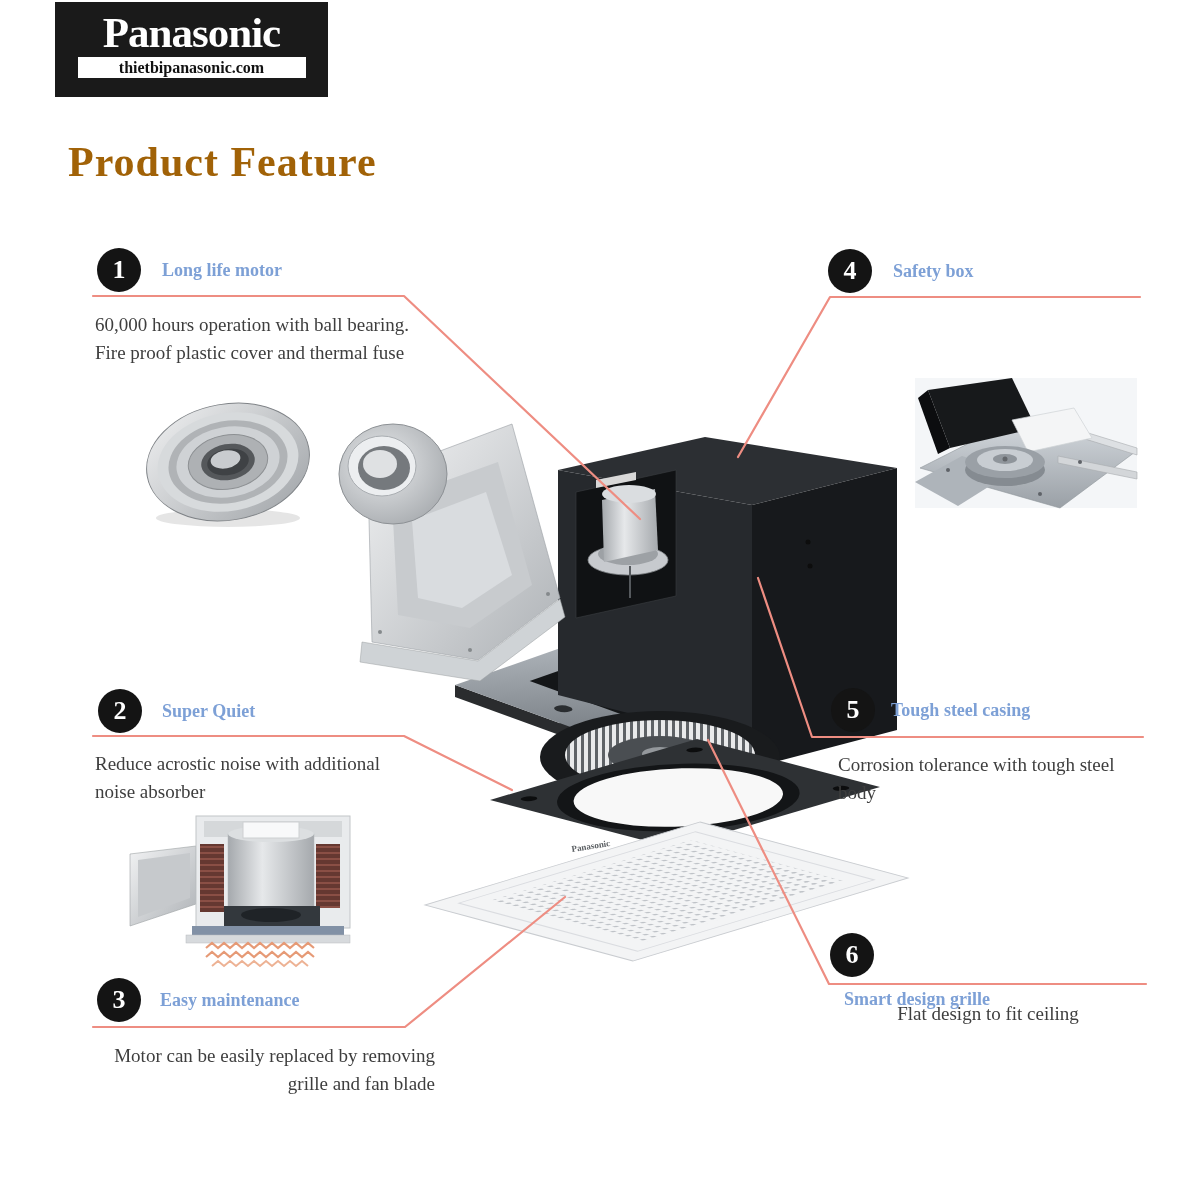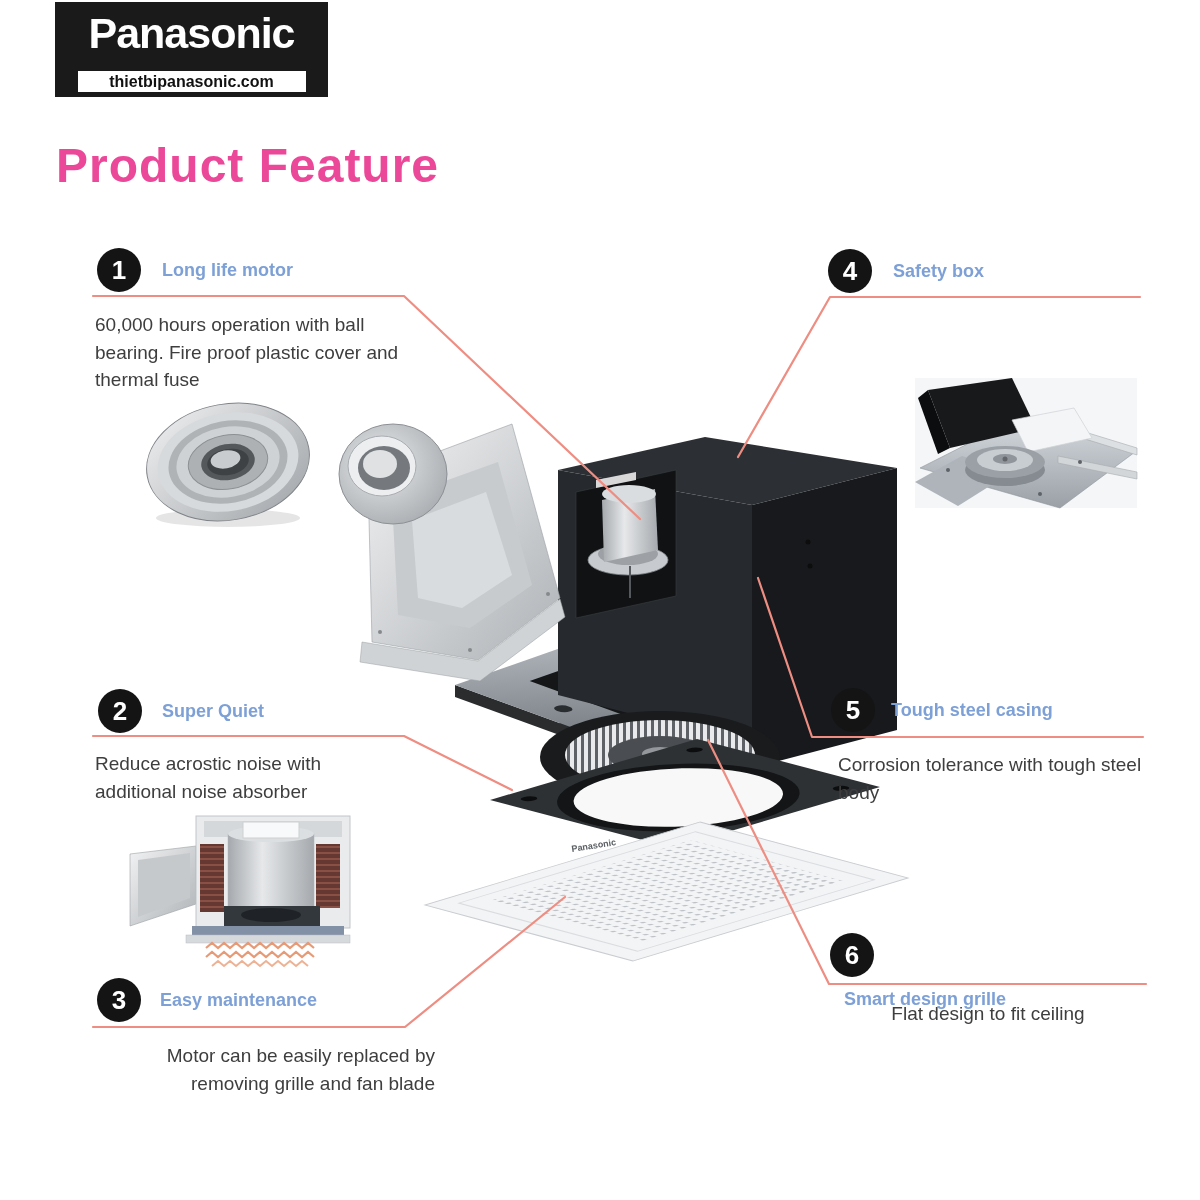--- a/index.html
+++ b/index.html
@@ -1,28 +1,28 @@
 <!DOCTYPE html>
 <html><head>
 <meta charset="utf-8">
 <style>
   html,body{margin:0;padding:0;background:#ffffff;}
   .canvas{
     position:relative;width:1200px;height:1200px;background:#ffffff;overflow:hidden;
-    font-family:Liberation Sans, sans-serif;
+    font-family:Liberation Serif, serif;
   }
   
   .logo{position:absolute;left:55px;top:2px;width:273px;height:95px;background:#1a1a1a;
         display:flex;flex-direction:column;align-items:center;justify-content:flex-start;}
   .logo-brand{color:#ffffff;font-weight:700;font-size:43px;letter-spacing:-1px;margin-top:8px;line-height:46px;}
   .logo-site{background:#ffffff;color:#111;font-weight:700;font-size:16px;line-height:21px;
-             width:228px;text-align:center;margin-top:15px;}
-  
-  .page-title{position:absolute;left:56px;top:138px;font-size:48px;font-weight:700;
-              color:#ec4899;letter-spacing:1px;}
+             width:228px;text-align:center;margin-top:1px;}
+  
+  .page-title{position:absolute;left:68px;top:138px;font-size:42px;font-weight:700;
+              color:#a16207;letter-spacing:1px;}
   
   .badge{position:absolute;width:44px;height:44px;border-radius:50%;background:#141414;
          color:#fff;font-weight:700;font-size:26px;line-height:44px;text-align:center;z-index:3;}
   .ftitle{position:absolute;font-size:18px;font-weight:700;color:#7da0d6;line-height:44px;z-index:3;white-space:nowrap;}
   .fdesc{position:absolute;font-size:19px;color:#3e3e3e;line-height:1.45;z-index:3;}
   .b1{left:97px;top:248px;}  .t1{left:162px;top:248px;}  .d1{left:95px;top:311px;width:330px;}
   .b2{left:98px;top:689px;}  .t2{left:162px;top:689px;}  .d2{left:95px;top:750px;width:310px;}
   .b3{left:97px;top:978px;}  .t3{left:160px;top:978px;}  .d3{left:95px;top:1042px;width:340px;text-align:right;}
   .b4{left:828px;top:249px;} .t4{left:893px;top:249px;}  .d4{left:837px;top:311px;width:320px;}
   .b5{left:831px;top:688px;} .t5{left:891px;top:688px;}  .d5{left:838px;top:751px;width:310px;}

